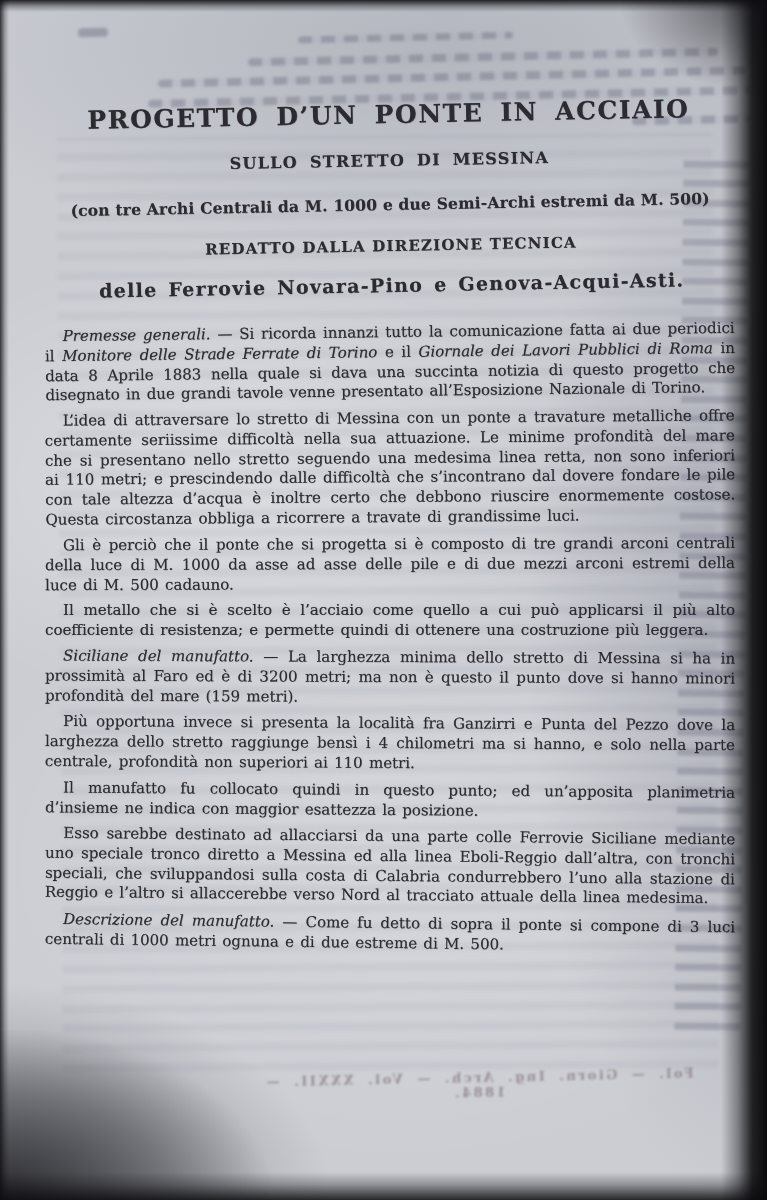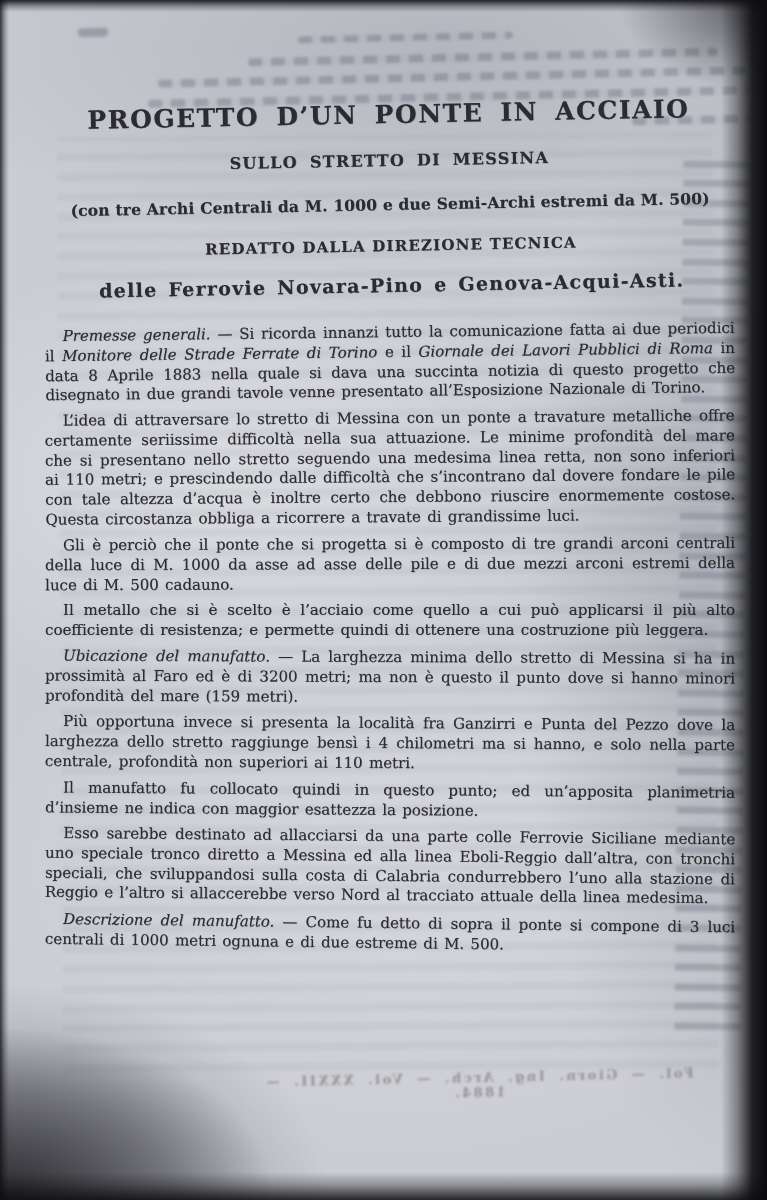--- a/index.html
+++ b/index.html
@@ -114,21 +114,21 @@
 
     <main>
       <p class="para"><span class="it">Premesse generali.</span><span> — Si ricorda innanzi tutto la comunicazione fatta ai due periodici il </span><span class="it">Monitore delle Strade Ferrate di Torino</span><span> e il </span><span class="it">Giornale dei Lavori Pubblici di Roma</span><span> in data 8 Aprile 1883 nella quale si dava una succinta notizia di questo progetto che disegnato in due grandi tavole venne presentato all’Esposizione Nazionale di Torino.</span></p>
 
       <p class="para"><span>L’idea di attraversare lo stretto di Messina con un ponte a travature metalliche offre certamente seriissime difficoltà nella sua attuazione. Le minime profondità del mare che si presentano nello stretto seguendo una medesima linea retta, non sono inferiori ai 110 metri; e prescindendo dalle difficoltà che s’incontrano dal dovere fondare le pile con tale altezza d’acqua è inoltre certo che debbono riuscire enormemente costose. Questa circostanza obbliga a ricorrere a travate di grandissime luci.</span></p>
 
       <p class="para"><span>Gli è perciò che il ponte che si progetta si è composto di tre grandi arconi centrali della luce di M. 1000 da asse ad asse delle pile e di due mezzi arconi estremi della luce di M. 500 cadauno.</span></p>
 
       <p class="para"><span>Il metallo che si è scelto è l’acciaio come quello a cui può applicarsi il più alto coefficiente di resistenza; e permette quindi di ottenere una costruzione più leggera.</span></p>
 
-      <p class="para"><span class="it">Ubicazione del manufatto.</span><span> — La larghezza minima dello stretto di Messina si ha in prossimità al Faro ed è di 3200 metri; ma non è questo il punto dove si hanno minori profondità del mare (159 metri).</span></p>
+      <p class="para"><span class="it">Siciliane del manufatto.</span><span> — La larghezza minima dello stretto di Messina si ha in prossimità al Faro ed è di 3200 metri; ma non è questo il punto dove si hanno minori profondità del mare (159 metri).</span></p>
 
       <p class="para"><span>Più opportuna invece si presenta la località fra Ganzirri e Punta del Pezzo dove la larghezza dello stretto raggiunge bensì i 4 chilometri ma si hanno, e solo nella parte centrale, profondità non superiori ai 110 metri.</span></p>
 
       <p class="para"><span>Il manufatto fu collocato quindi in questo punto; ed un’apposita planimetria d’insieme ne indica con maggior esattezza la posizione.</span></p>
 
       <p class="para"><span>Esso sarebbe destinato ad allacciarsi da una parte colle Ferrovie Siciliane mediante uno speciale tronco diretto a Messina ed alla linea Eboli-Reggio dall’altra, con tronchi speciali, che sviluppandosi sulla costa di Calabria condurrebbero l’uno alla stazione di Reggio e l’altro si allaccerebbe verso Nord al tracciato attuale della linea medesima.</span></p>
 
       <p class="para"><span class="it">Descrizione del manufatto.</span><span> — Come fu detto di sopra il ponte si compone di 3 luci centrali di 1000 metri ognuna e di due estreme di M. 500.</span></p>
     </main>
   </div>

